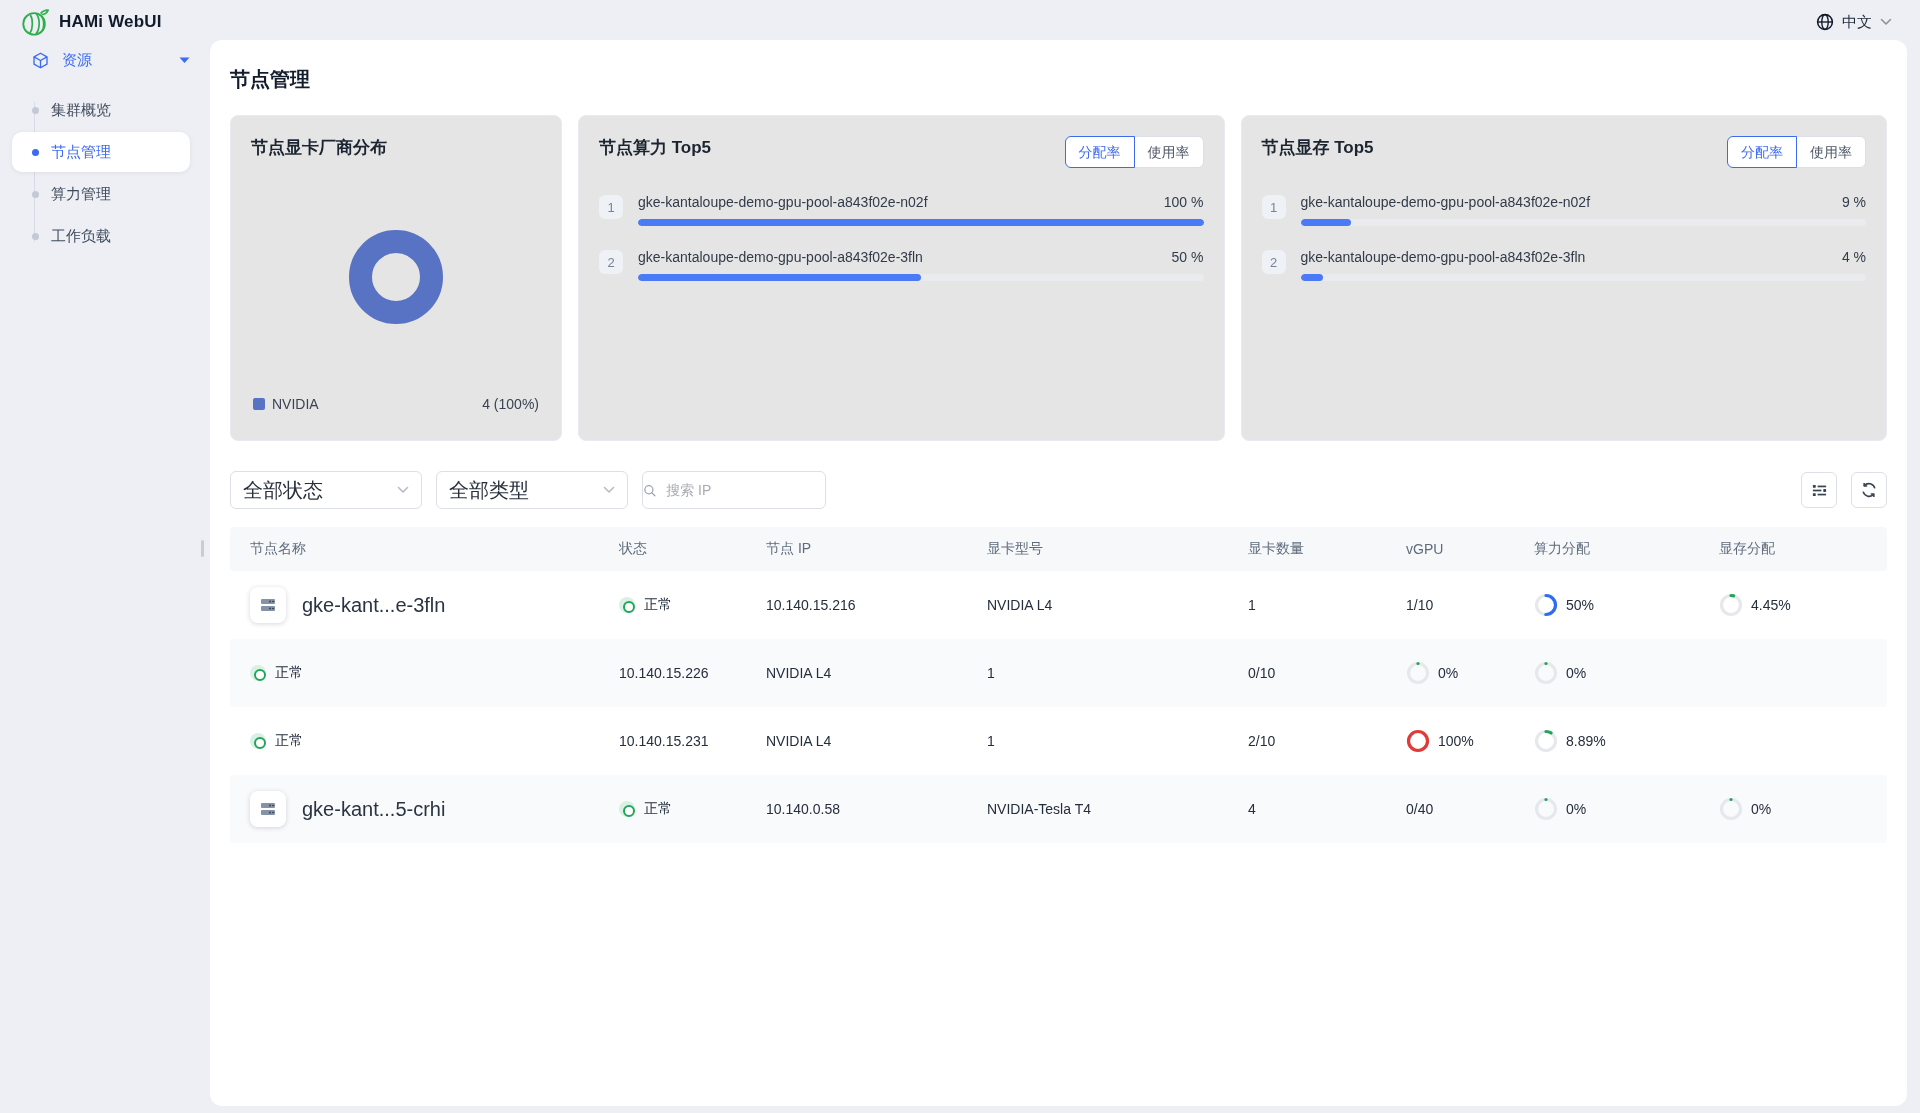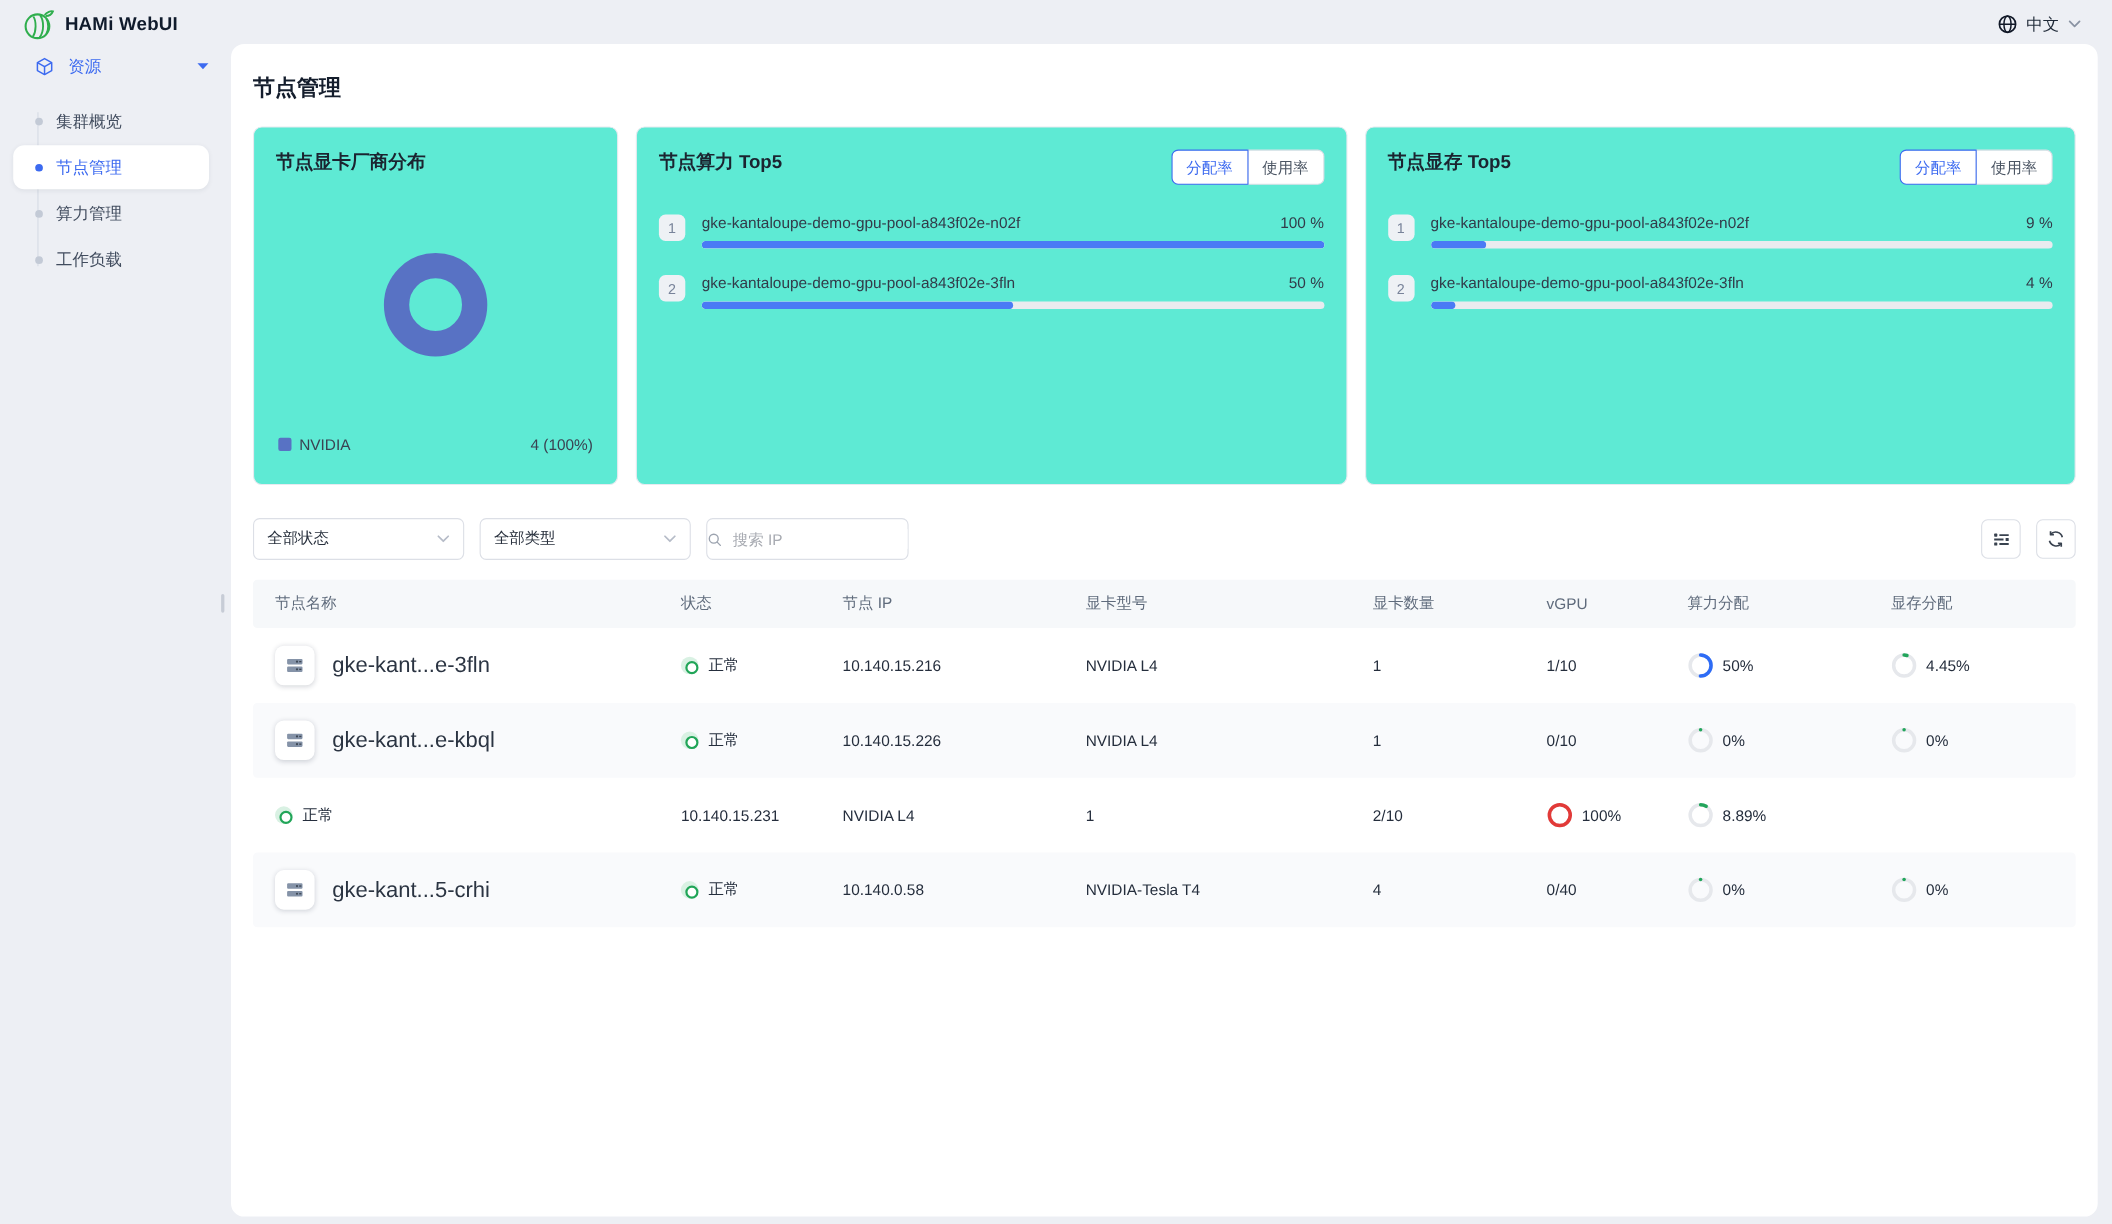--- a/index.html
+++ b/index.html
@@ -36,21 +36,21 @@
 
   .resize-handle { position:absolute; left:201px; top:540px; width:3px; height:17px; border-radius:2px; background:#c7ccd6; cursor:col-resize; }
 
   
   .panel { position:absolute; left:210px; top:40px; width:1697px; height:1066px;
     background:#fff; border-radius:12px; padding:26px 20px; overflow:hidden; }
   .page-title { font-size:20px; font-weight:700; color:#141d2c; margin:0 0 22px 0; }
 
   
   .cards-row { display:flex; gap:16px; height:326px; margin-bottom:30px; }
-  .card { background:#5eead4; border:1px solid #e7eaf0; border-radius:8px; padding:20px; }
+  .card { background:#e5e5e5; border:1px solid #e7eaf0; border-radius:8px; padding:20px; }
   .card-title { font-size:17px; font-weight:600; color:#1b2430; }
 
   .card.vendor { width:332px; display:flex; flex-direction:column; }
   .donut-wrap { flex:1; display:flex; align-items:center; justify-content:center; }
   .donut { width:94px; height:94px; border:23px solid #5872c4; border-radius:50%; }
   .legend-row { display:flex; align-items:center; font-size:14px; color:#3a4352; padding:2px 2px 8px 2px; cursor:pointer; }
   .legend-swatch { width:12px; height:12px; border-radius:2px; background:#5872c4; margin-right:7px; }
   .legend-value { margin-left:auto; }
 
   .card.top5 { flex:1; }
@@ -66,21 +66,21 @@
   .rank-badge { width:24px; height:24px; border-radius:6px; background:#eef1f5; color:#78839a;
     font-size:13px; display:flex; align-items:center; justify-content:center; margin:1px 15px 0 0; flex:none; }
   .top5-body { flex:1; min-width:0; }
   .top5-line { display:flex; justify-content:space-between; font-size:14px; color:#323b49; margin-bottom:9px; }
   .bar { height:7px; border-radius:4px; background:#e9ebef; overflow:hidden; }
   .bar i { display:block; height:100%; border-radius:4px; background:#4a7af5; width:0; }
 
   
   .filters-row { display:flex; align-items:center; gap:14px; margin-bottom:18px; }
   .select { width:192px; height:38px; border:1px solid #dcdfe6; border-radius:6px; background:#fff;
-    display:flex; align-items:center; justify-content:space-between; padding:0 12px; font-size:14px; color:#28303d; cursor:pointer; }
+    display:flex; align-items:center; justify-content:space-between; padding:0 12px; font-size:20px; color:#28303d; cursor:pointer; }
   .search-box { width:184px; height:38px; border:1px solid #dcdfe6; border-radius:6px; background:#fff;
     display:flex; align-items:center; gap:8px; padding:0 0; }
   .search-box input { border:none; outline:none; width:100%; font-size:14px; color:#28303d;
     font-family:"Liberation Sans","DejaVu Sans",sans-serif; }
   .search-box input::placeholder { color:#a8abb2; }
   .flex-spacer { flex:1; }
   .icon-btn { width:36px; height:36px; border:1px solid #dcdfe6; border-radius:6px; background:#fff;
     display:flex; align-items:center; justify-content:center; cursor:pointer; padding:0; }
 
   
@@ -341,33 +341,20 @@
       <div class="ring-cell">
           <span class="ring"><svg width="24" height="24" viewBox="0 0 24 24">
               <circle cx="12" cy="12" r="9.5" fill="none" stroke="#e6e8ec" stroke-width="3.2"></circle>
               <circle cx="12" cy="12" r="9.5" fill="none" stroke="#22a55b" stroke-width="3.2" stroke-linecap="round" stroke-dasharray="2.65621658861017 59.690260418206066" transform="rotate(-90 12 12)"></circle>
             </svg></span>
           <span>4.45%</span>
         </div>
     </div>
 
     <div class="grid-cols trow striped">
-      <div class="name-cell">
-        <span class="node-icon-box">
-          <svg width="18" height="18" viewBox="0 0 18 18">
-            <rect x="2" y="3" width="14" height="5" rx="1" fill="#8593a8"></rect>
-            <rect x="2" y="10" width="14" height="5" rx="1" fill="#8593a8"></rect>
-            <circle cx="11" cy="5.5" r="1" fill="#3c4654"></circle>
-              <rect x="13" y="4.9" width="2" height="1.2" fill="#3c4654"></rect>
-            <circle cx="11" cy="12.5" r="1" fill="#3c4654"></circle>
-              <rect x="13" y="11.9" width="2" height="1.2" fill="#3c4654"></rect>
-          </svg>
-        </span>
-        <span>gke-kant...e-kbql</span>
-      </div>
       <div class="status-cell">
           <span class="status-dot"></span>
           <span>正常</span>
         </div>
       <span>10.140.15.226</span>
       <span>NVIDIA L4</span>
       <span>1</span>
       <span>0/10</span>
       <div class="ring-cell">
           <span class="ring"><svg width="24" height="24" viewBox="0 0 24 24">

